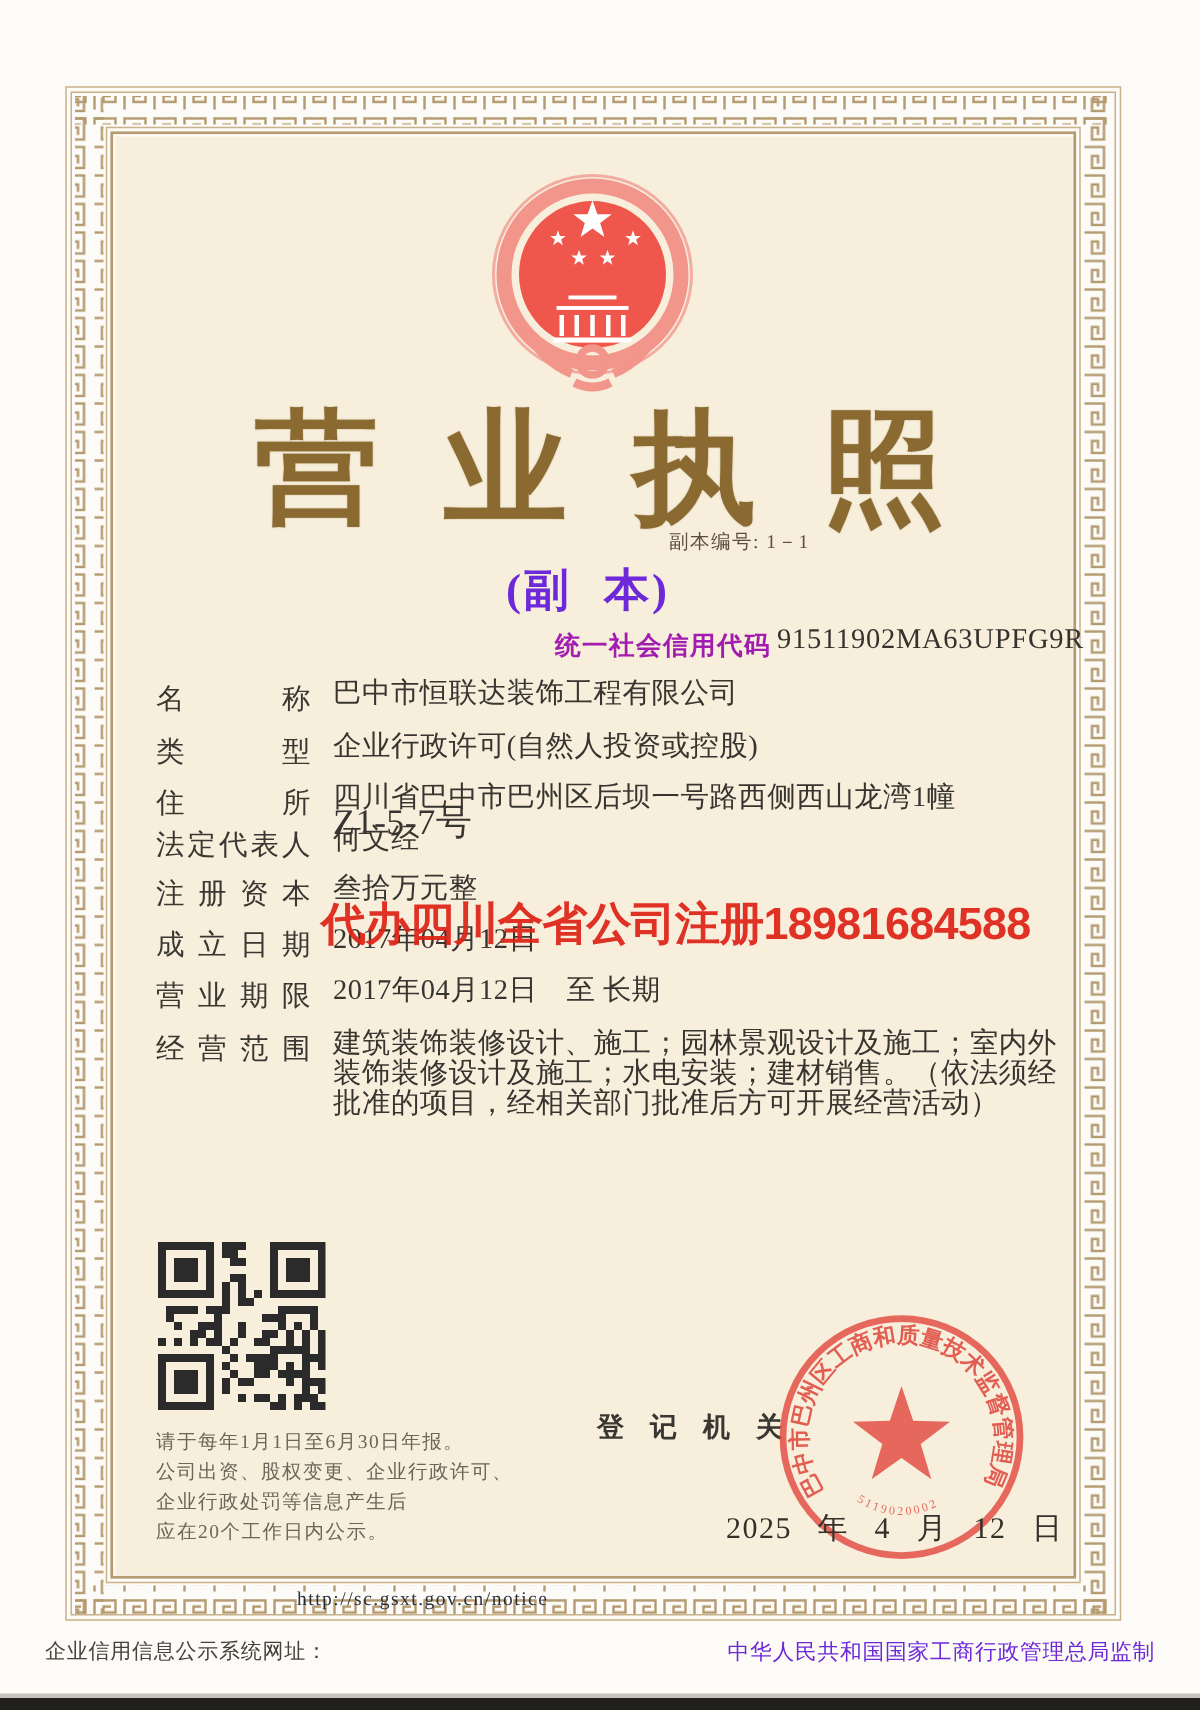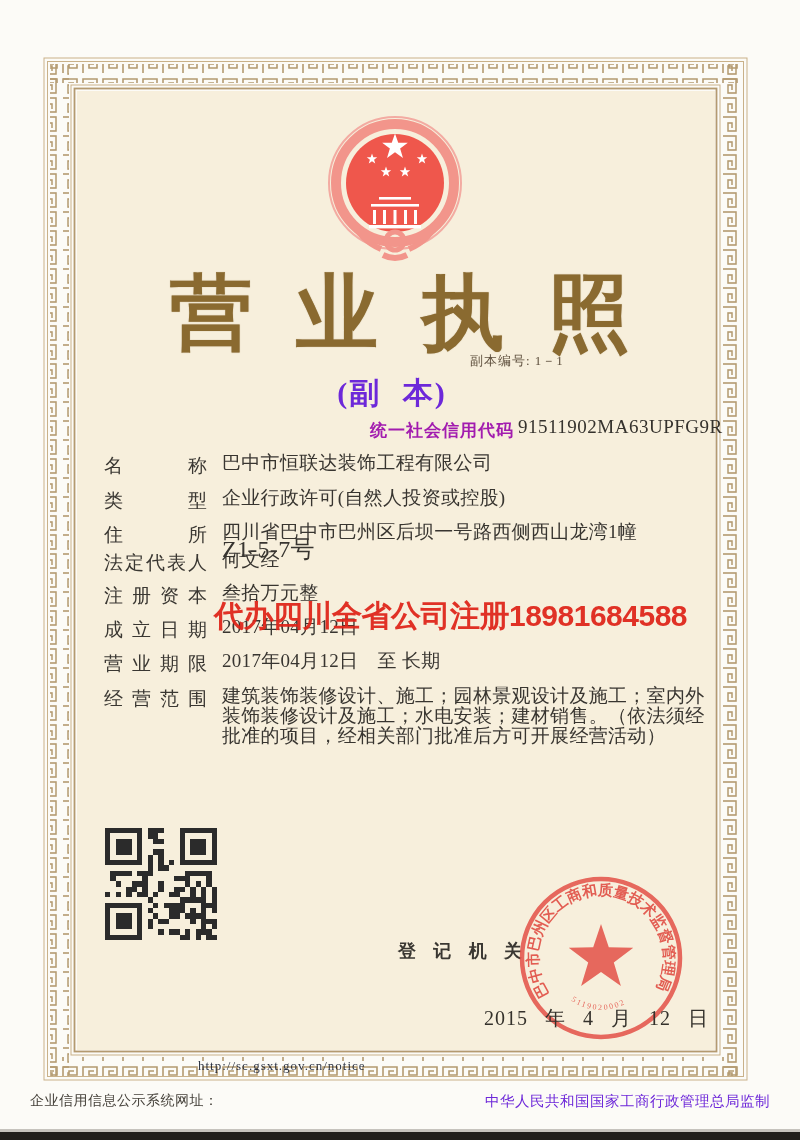--- a/index.html
+++ b/index.html
@@ -7,21 +7,21 @@
         font-family:"Liberation Serif",serif;color:#3a3732;}
   .abs{position:absolute;}
   
   .cream{left:77px;top:91px;width:638px;height:959px;background:#f7efdc;}
   
   .emblem{left:323px;top:109px;}
   
   .title{left:0;top:270px;width:800px;display:flex;justify-content:center;gap:44px;
          font-family:"Liberation Sans",sans-serif;font-weight:900;font-size:82px;line-height:86px;
          color:#8a6a30;text-shadow:0 0 1px rgba(125,95,45,.55);}
-  .copynum{left:470px;top:352px;font-size:13px;color:#5d4e3c;letter-spacing:1px;}
+  .copynum{left:446px;top:352px;font-size:13px;color:#5d4e3c;letter-spacing:1px;}
   .subtitle{left:0;top:373px;width:784px;text-align:center;font-size:30px;font-weight:700;
             color:#6d28d9;word-spacing:12px;letter-spacing:2px;}
   .creditlbl{left:370px;top:419px;font-size:17px;font-weight:600;color:#a21caf;letter-spacing:1px;}
   .creditval{left:518px;top:416px;font-size:19px;color:#35322d;letter-spacing:.5px;}
   
   .row{position:absolute;left:0;top:0;width:800px;}
   .lbl{position:absolute;left:104px;width:103px;font-size:19px;color:#3a3732;
        text-align:justify;text-align-last:justify;}
   .val{position:absolute;left:222px;width:492px;font-size:19px;line-height:19px;color:#383530;letter-spacing:.3px;}
   .val.multi{line-height:20px;}
@@ -357,37 +357,43 @@
       <rect x="17" y="19" width="1" height="1" fill="#2b2b2b"></rect>
       <rect x="18" y="19" width="1" height="1" fill="#2b2b2b"></rect>
       <rect x="19" y="19" width="1" height="1" fill="#2b2b2b"></rect>
       <rect x="14" y="20" width="1" height="1" fill="#2b2b2b"></rect>
       <rect x="15" y="20" width="1" height="1" fill="#2b2b2b"></rect>
       <rect x="17" y="20" width="1" height="1" fill="#2b2b2b"></rect>
       <rect x="19" y="20" width="1" height="1" fill="#2b2b2b"></rect>
       <rect x="20" y="20" width="1" height="1" fill="#2b2b2b"></rect>
     </svg>
 
+  <div class="abs notes">
+    <div>请于每年1月1日至6月30日年报。</div>
+    <div>公司出资、股权变更、企业行政许可、</div>
+    <div>企业行政处罚等信息产生后</div>
+    <div>应在20个工作日内公示。</div>
+  </div>
 
   <div class="abs regauth">登记机关</div>
 
   <svg class="abs seal" width="196" height="196" viewBox="0 0 196 196" style="opacity:.88">
     <circle cx="97" cy="97" r="79" fill="none" stroke="#e4564c" stroke-width="4.5"></circle>
     <path id="sealArc" d="M45.4,133.2 A63,63 0 1 1 148.6,133.2" fill="none"></path>
     <text font-size="15" fill="#e04a40" font-weight="700" font-family="Liberation Sans, sans-serif">
       <textPath href="#sealArc" textLength="268" lengthAdjust="spacingAndGlyphs">巴中市巴州区工商和质量技术监督管理局</textPath>
     </text>
     <polygon fill="#e4564c" points="97,63 104.8,86.2 129.3,86.8 109.8,101.6 116.9,125.1 97,111 77.1,125.1 84.2,101.6 64.7,86.8 89.2,86.2"></polygon>
     <path id="serialArc" d="M67.2,139.6 A52,52 0 0 0 126.8,139.6" fill="none"></path>
     <text font-size="8" fill="#e4564c" letter-spacing="2">
       <textPath href="#serialArc" textLength="58">5119020002</textPath>
     </text>
   </svg>
 
-  <div class="abs dateline">2015 年 4 月 12 日</div>
+  <div class="abs dateline">2025 年 4 月 12 日</div>
 
   <div class="abs border-url">http://sc.gsxt.gov.cn/notice</div>
 
   <div class="abs footer-left">企业信用信息公示系统网址：</div>
   <div class="abs footer-right">中华人民共和国国家工商行政管理总局监制</div>
 
   <div class="abs scan-bar2"></div>
   <div class="abs scan-bar"></div>
 </div>
 

